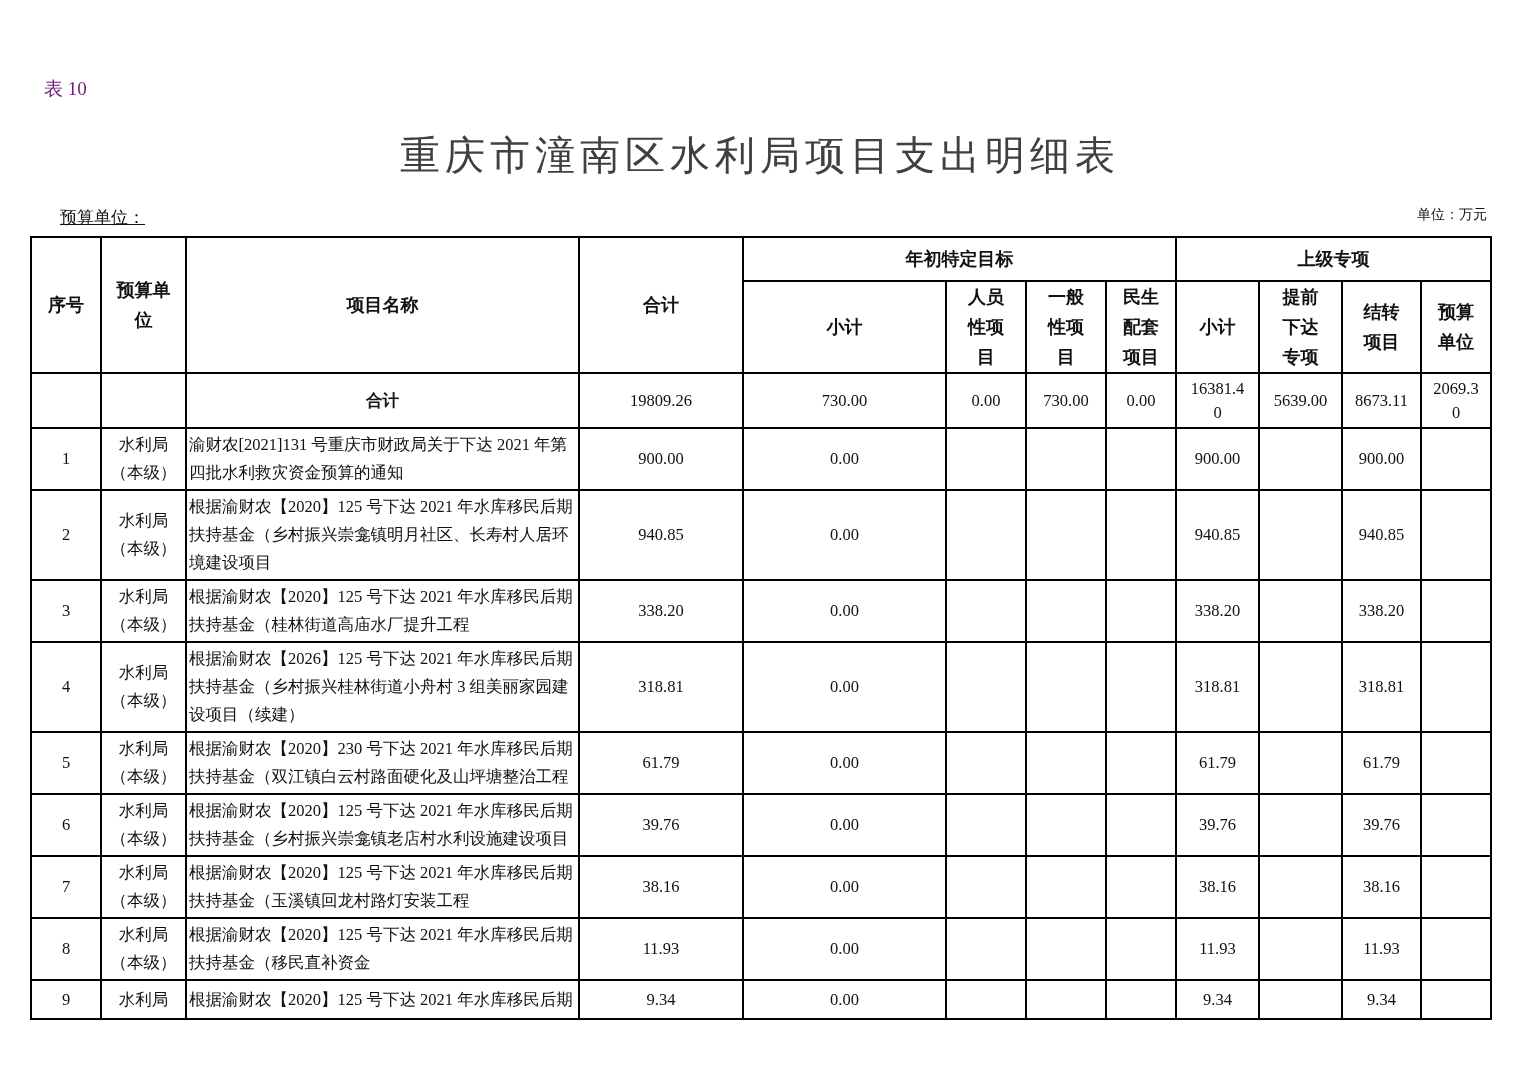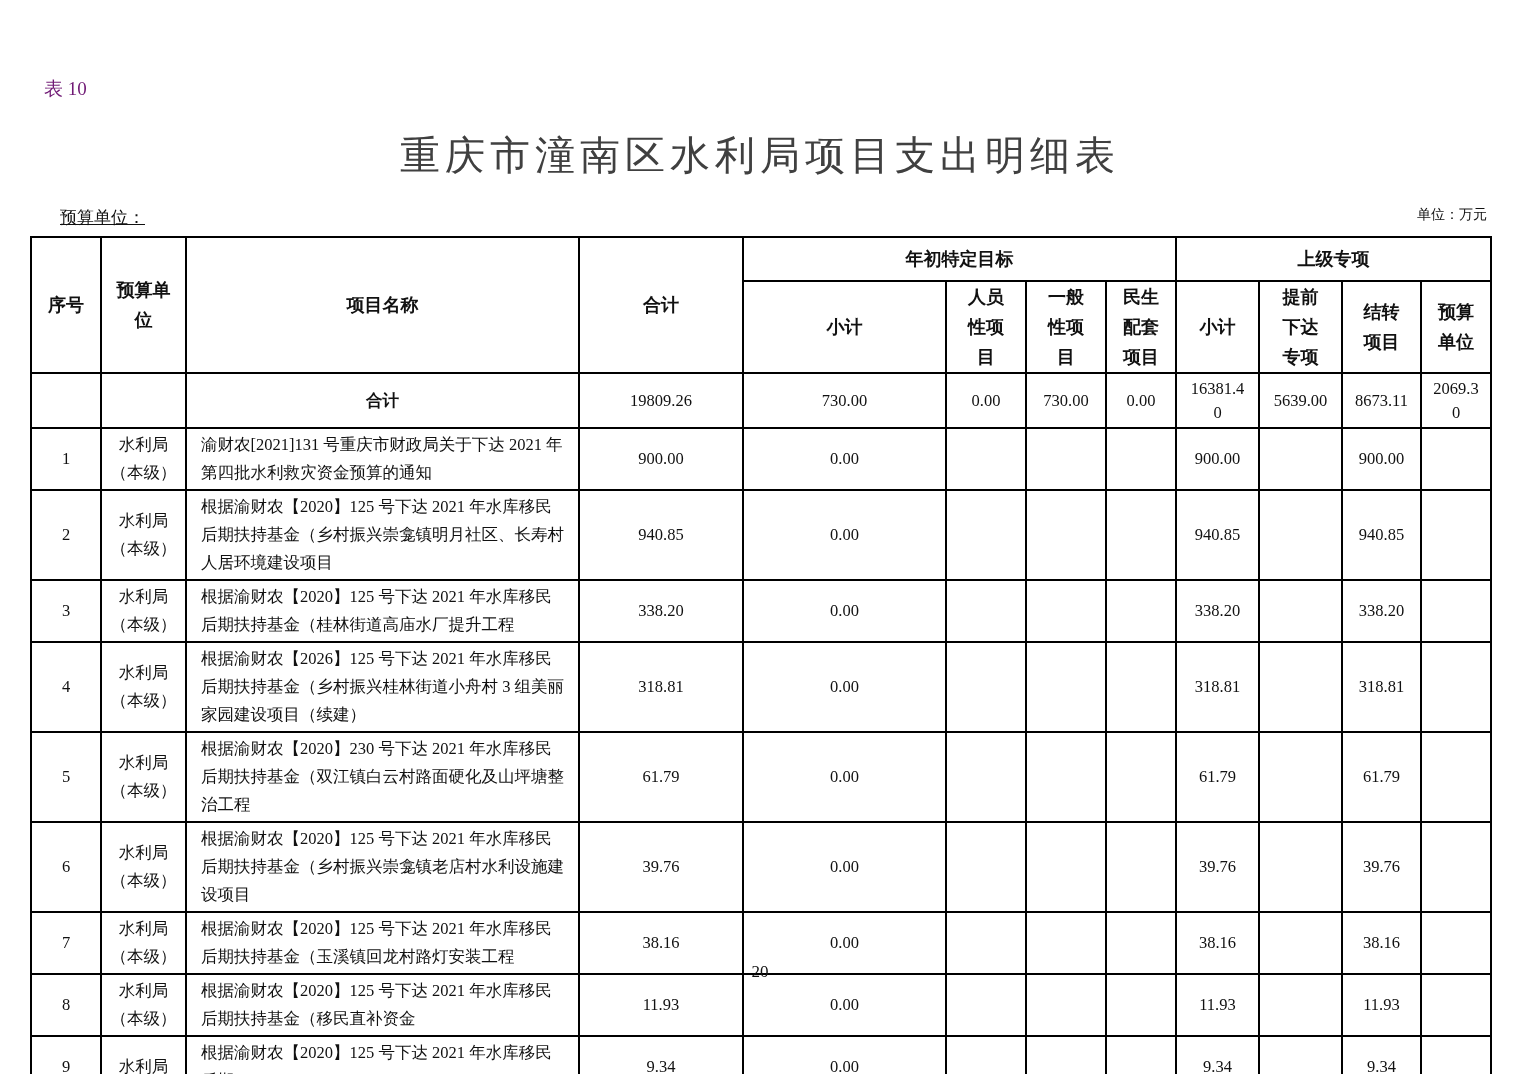--- a/index.html
+++ b/index.html
@@ -45,21 +45,21 @@
     text-align:center;
     padding:0 14px;
     line-height:30px;
   }
   td.c{
     font-size:16.5px;text-align:center;
     padding:0 4px;line-height:28px;
   }
   td.name{
     font-size:16.5px;text-align:left;
-    padding:2px 14px;line-height:28px;
+    padding:2px 2px;line-height:28px;
   }
   td .bold,td.bold{font-weight:bold;}
   .wnum{
     display:inline-block;
     word-break:break-all;
     line-height:24px;
     vertical-align:middle;
   }
   .w7{width:7ch;}
   .w6{width:6ch;}
@@ -252,15 +252,14 @@
           <td class="c"></td>
           <td class="c"></td>
           <td class="c">9.34</td>
           <td class="c"></td>
           <td class="c">9.34</td>
           <td class="c"></td>
         </tr>
       </tbody>
   </table>
 
-  <div class="page-number">20</div>
 
 </div>
 
 </body></html>

